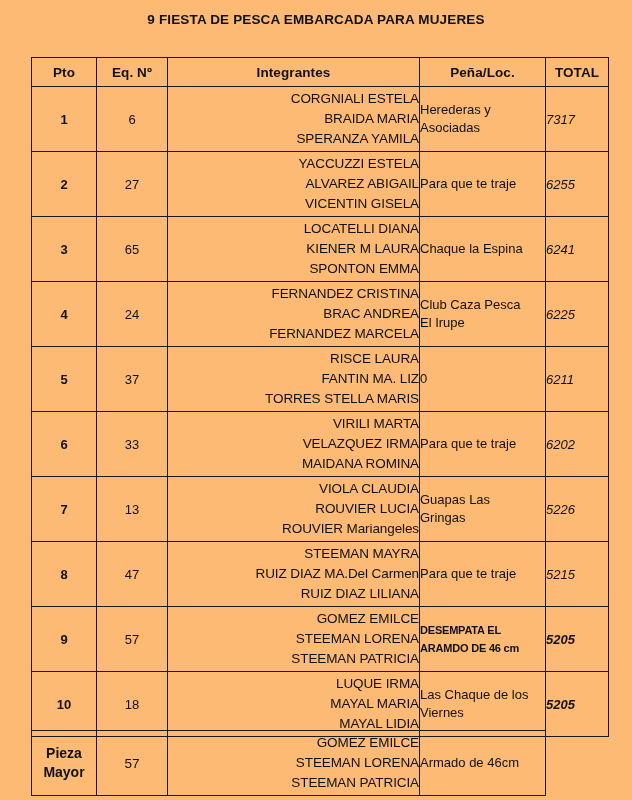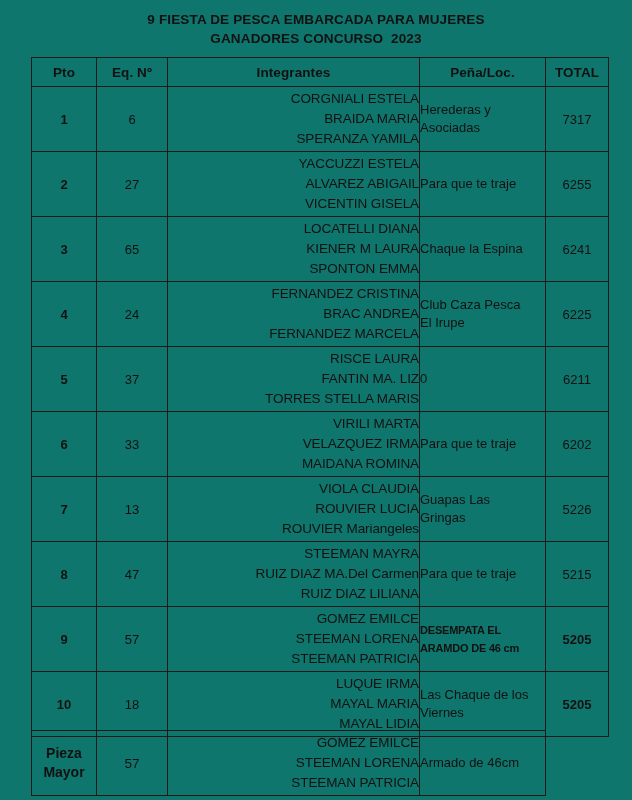--- a/index.html
+++ b/index.html
@@ -12,21 +12,21 @@
     height: 800px;
     font-family: "Liberation Sans", sans-serif;
     color: #000000;
     overflow: hidden;
   }
 
   .page {
     position: relative;
     width: 632px;
     height: 800px;
-    background: #0f766e;
+    background: #fdba74;
   }
 
   
   .title-block {
     position: absolute;
     left: 0;
     top: 10px;
     width: 632px;
     text-align: center;
   }
@@ -97,22 +97,22 @@
     font-size: 13px;
     line-height: 18px;
     padding: 2px 3px;
   }
   .cell-pena.emphasis {
     font-weight: bold;
     font-size: 11px;
     letter-spacing: -0.2px;
   }
   .cell-total {
-    text-align: center;
-    font-size: 13.5px;
+    font-size: 13.5px;
+    font-style: italic;
   }
   .cell-total.bold {
     font-weight: bold;
   }
 
   .row-data td { height: 64px; }
 
   
   .extra-table {
     position: absolute;
@@ -139,21 +139,20 @@
   }
   .cell-pto.two-line span { display: block; }
 </style>
 </head>
 <body>
 
 <div class="page">
 
   <div class="title-block">
     <div class="title-line">9 FIESTA DE PESCA EMBARCADA PARA MUJERES</div>
-    <div class="title-line">GANADORES CONCURSO  2023</div>
   </div>
 
   <table class="results-table">
     <colgroup>
       <col class="c-pto">
         <col class="c-eq">
         <col class="c-integr">
         <col class="c-pena">
         <col class="c-total">
     </colgroup>

